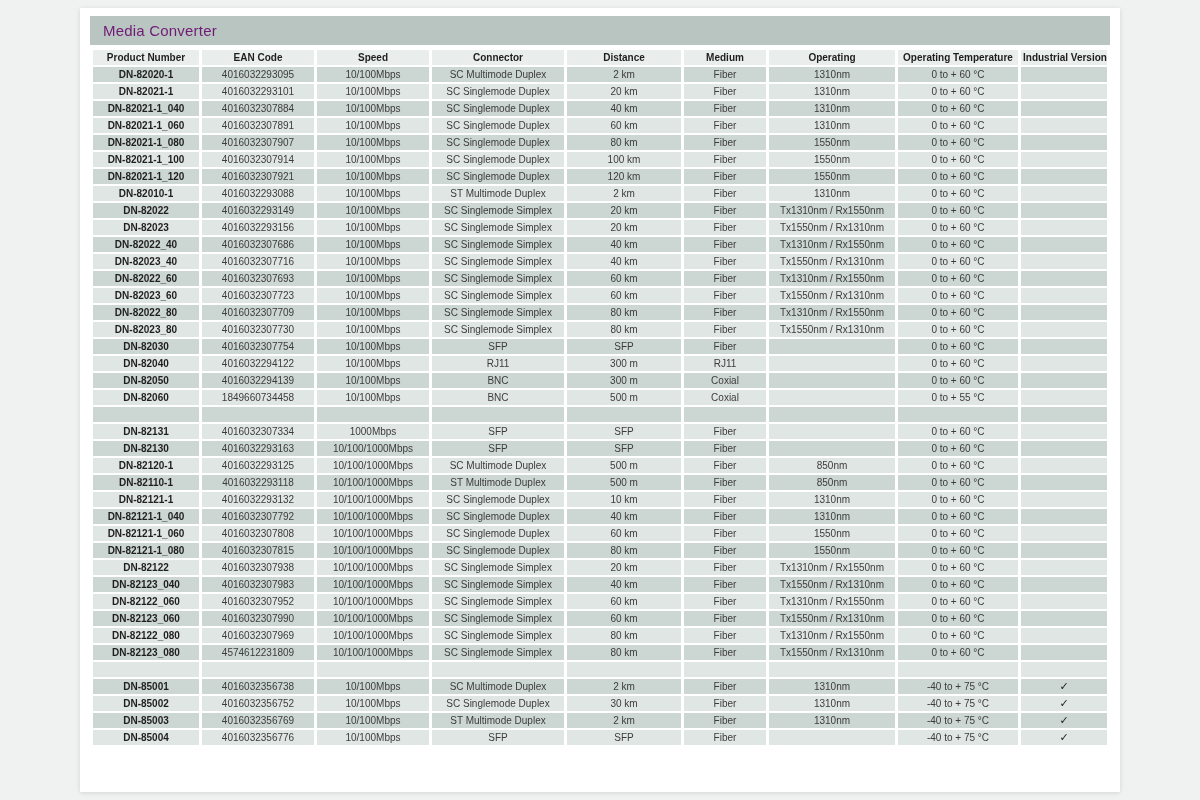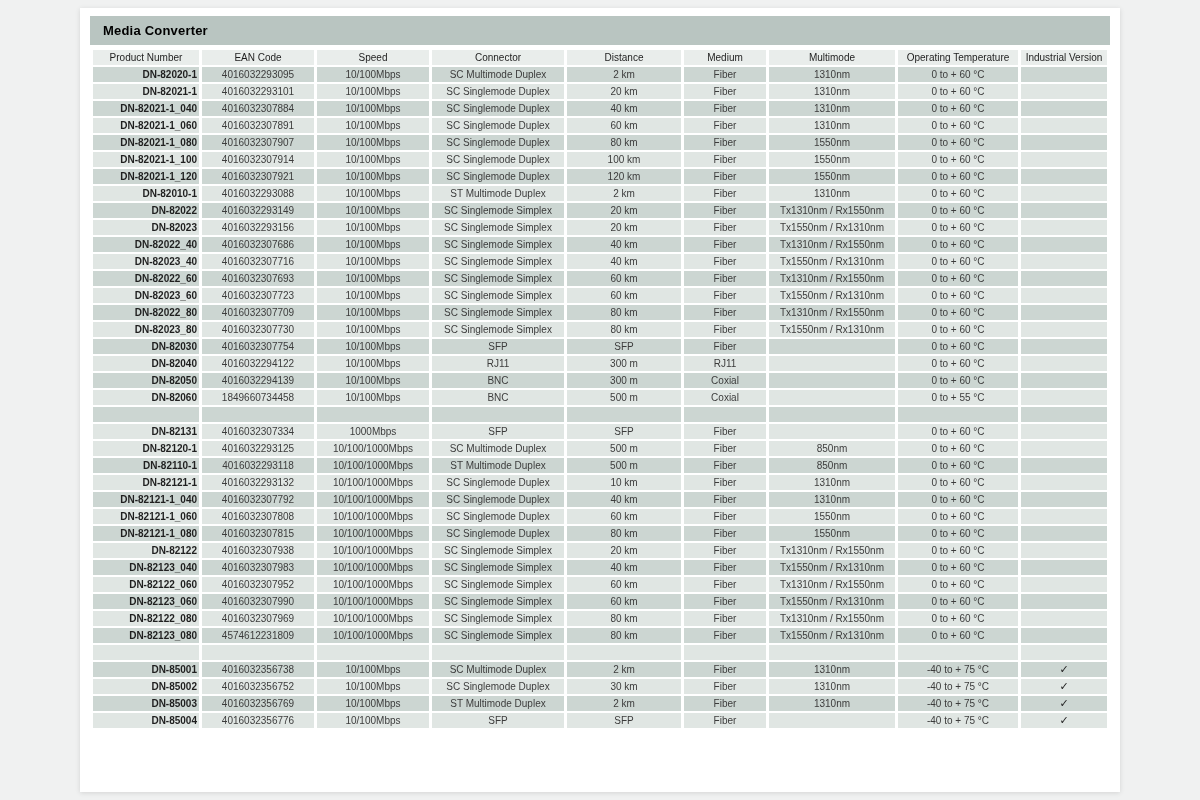--- a/index.html
+++ b/index.html
@@ -17,21 +17,21 @@
     box-shadow:0 1px 5px rgba(0,0,0,0.12);
   }
   .titlebar{
     margin:8px 10px 0 10px;
     height:29px;
     background:#b9c5c1;
     display:flex;align-items:center;
     padding-left:13px;box-sizing:border-box;
   }
   .titlebar span{
-    font-size:13px;font-weight:bold;color:#000000;letter-spacing:0.2px;
+    font-size:15px;font-weight:normal;color:#701a75;letter-spacing:0.2px;
   }
   table{
     margin:3px 10px 0 10px;
     width:1020px;
     border-collapse:separate;
     border-spacing:3px 2px;
     table-layout:fixed;
   }
   td{
     height:15px;
@@ -39,27 +39,27 @@
     font-size:10px;
     line-height:1;
     text-align:center;
     vertical-align:middle;
     white-space:nowrap;
     overflow:hidden;
     color:#3c3c3c;
   }
   thead td{
     background:#e9edeb;
-    font-weight:normal;
+    font-weight:bold;
     color:#1e1e1e;
     font-size:10px;
   }
   tr.dark td{background:#ccd6d2;}
   tr.light td{background:#e0e6e3;}
-  td.bold{font-weight:bold;color:#1f1f1f;text-align:right;}
+  td.bold{font-weight:bold;color:#1f1f1f;}
   td.lite{background:#e7ebe9;}
   td.check{font-size:11px;color:#222;}
 </style>
 </head>
 <body>
 
 <div class="panel">
   <div class="titlebar">
     <span>Media Converter</span>
   </div>
@@ -76,21 +76,21 @@
         <col style="width:86px">
     </colgroup>
     <thead>
       <tr>
         <td>Product Number</td>
         <td>EAN Code</td>
         <td>Speed</td>
         <td>Connector</td>
         <td>Distance</td>
         <td>Medium</td>
-        <td>Multimode</td>
+        <td>Operating</td>
         <td>Operating Temperature</td>
         <td>Industrial Version</td>
       </tr>
     </thead>
     <tbody>
         <tr class="dark">
           <td class="bold">DN-82020-1</td>
           <td>4016032293095</td>
           <td>10/100Mbps</td>
           <td>SC Multimode Duplex</td>
@@ -324,20 +324,31 @@
           <td class="bold">DN-82131</td>
           <td>4016032307334</td>
           <td>1000Mbps</td>
           <td>SFP</td>
           <td>SFP</td>
           <td>Fiber</td>
           <td class="lite"></td>
           <td>0 to + 60 °C</td>
           <td></td>
         </tr>
+        <tr class="dark">
+          <td class="bold">DN-82130</td>
+          <td>4016032293163</td>
+          <td>10/100/1000Mbps</td>
+          <td>SFP</td>
+          <td>SFP</td>
+          <td>Fiber</td>
+          <td class="lite"></td>
+          <td>0 to + 60 °C</td>
+          <td></td>
+        </tr>
         <tr class="light">
           <td class="bold">DN-82120-1</td>
           <td>4016032293125</td>
           <td>10/100/1000Mbps</td>
           <td>SC Multimode Duplex</td>
           <td>500 m</td>
           <td>Fiber</td>
           <td>850nm</td>
           <td>0 to + 60 °C</td>
           <td></td>

